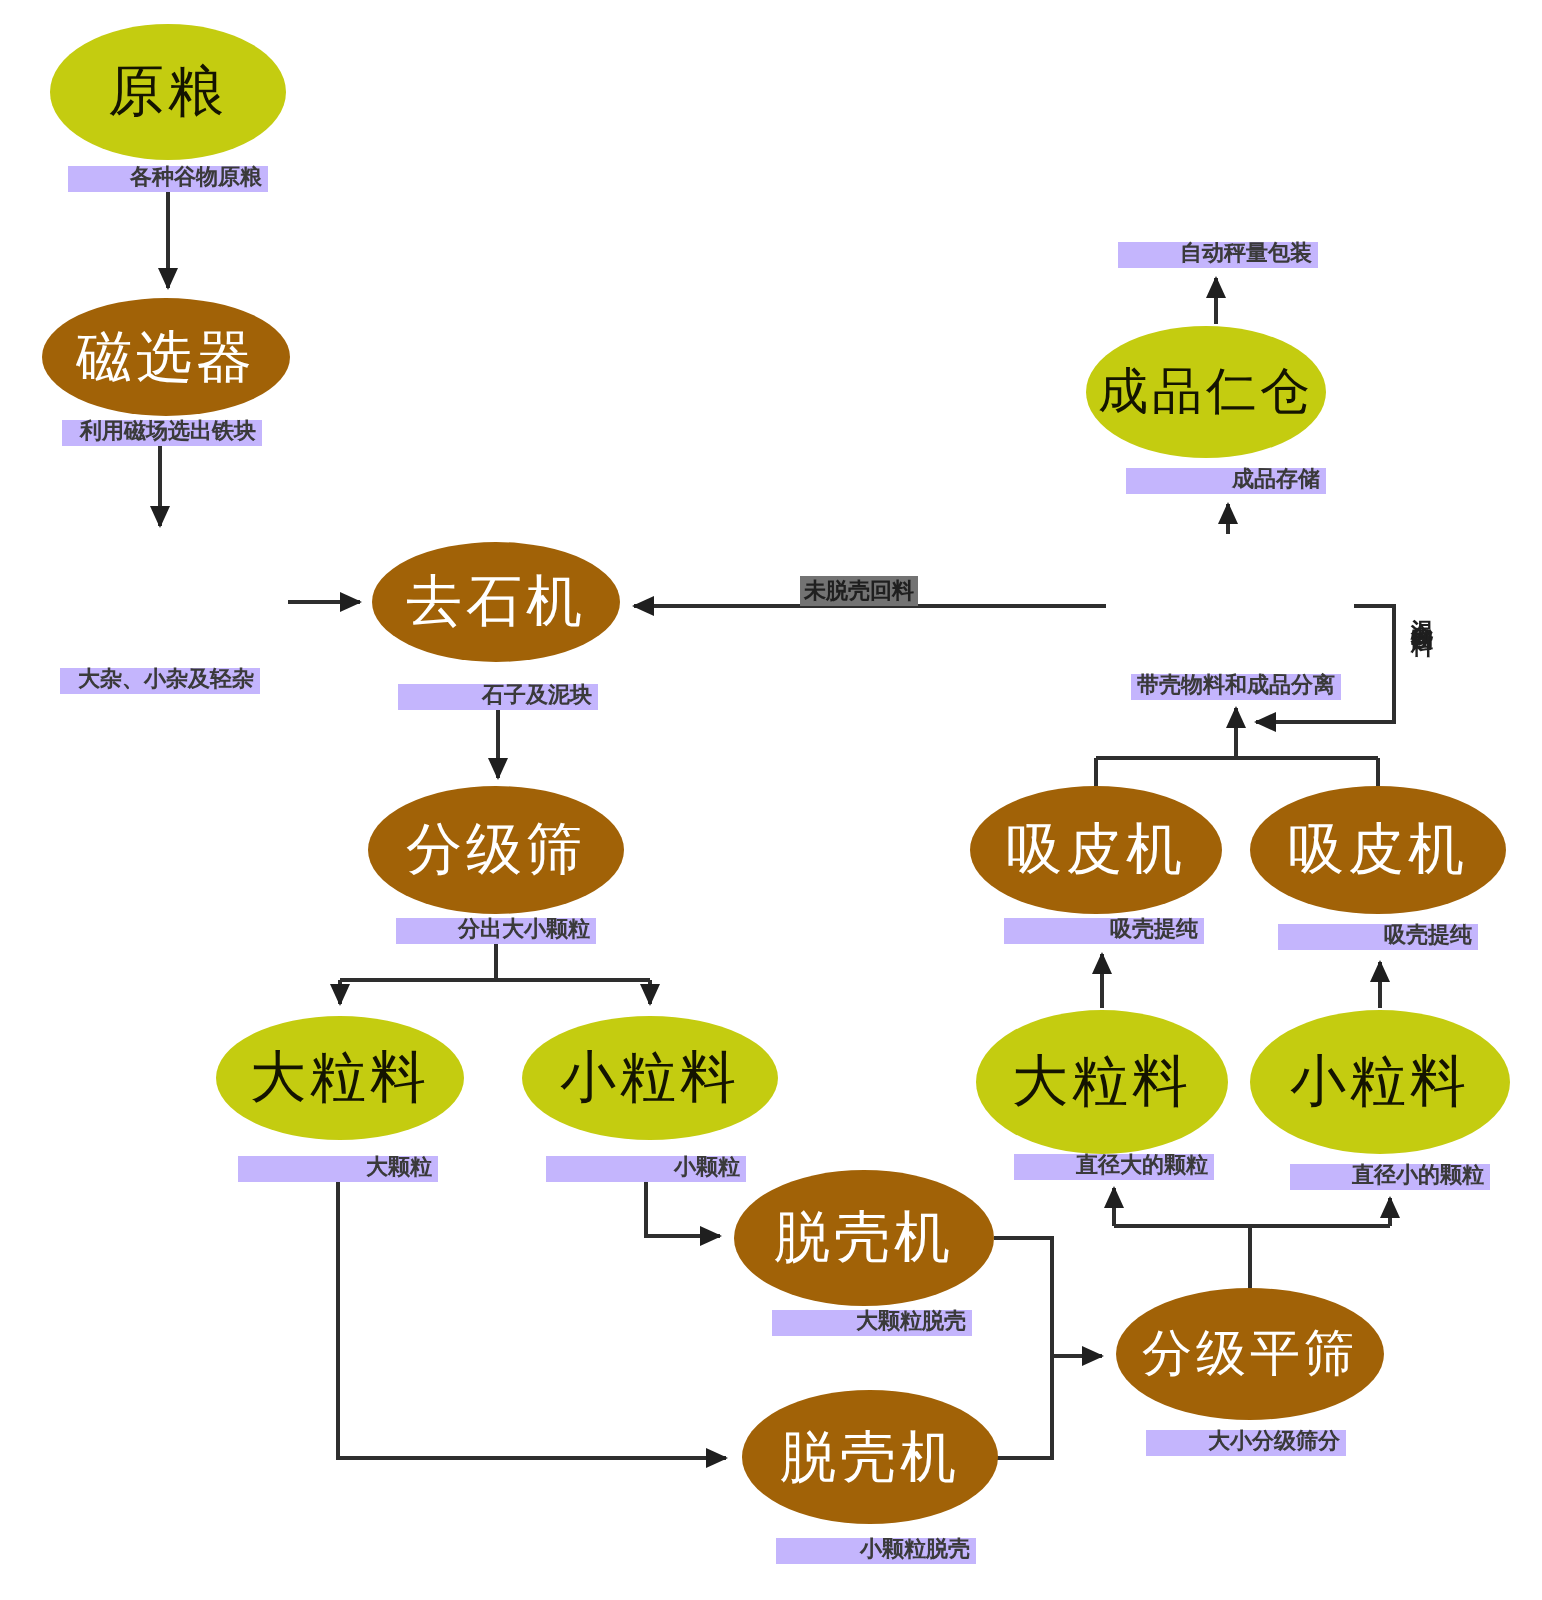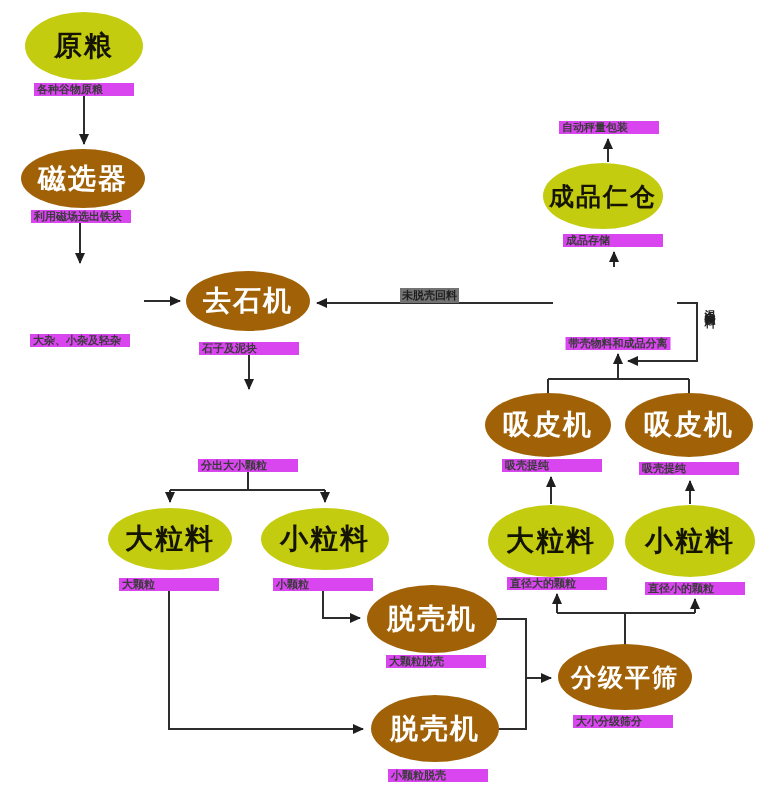--- a/index.html
+++ b/index.html
@@ -4,32 +4,32 @@
 <style>
   html,body{margin:0;padding:0;background:#ffffff;}
   .canvas{
     position:relative;width:771px;height:800px;background:#ffffff;overflow:hidden;
     font-family:"Liberation Sans","DejaVu Sans",sans-serif;
   }
   svg.wires{position:absolute;left:0;top:0;z-index:1;}
   .node{
     position:absolute;z-index:2;border-radius:50%;
     display:flex;align-items:center;justify-content:center;
-    font-weight:bold;letter-spacing:2px;text-align:right;
+    font-weight:normal;letter-spacing:2px;text-align:right;
   }
   .node.machine{background:#a16207;color:#ffffff;}
   .node.material{background:#c4cc10;color:#141400;}
   .node span{font-size:28px;line-height:1;}
   .node.fs26 span{font-size:25px;}
   .node.fs23 span{font-size:23px;}
   .bar{
     position:absolute;z-index:3;transform:translateX(-50%);
     min-width:100px;height:13px;line-height:13px;box-sizing:border-box;padding:0 3px;
-    background:#d946ef;color:#3a3a3a;font-size:11px;font-weight:bold;
-    text-align:left;white-space:nowrap;
+    background:#c4b5fd;color:#3a3a3a;font-size:11px;font-weight:bold;
+    text-align:right;white-space:nowrap;
   }
   .edge-label{
     position:absolute;z-index:3;font-size:11px;font-weight:bold;color:#1f1f1f;
     white-space:nowrap;background:#737373;padding:0 2px;
   }
   .edge-label.vertical{
     writing-mode:vertical-rl;letter-spacing:2px;line-height:13px;background:transparent;
   }
 </style>
 </head>
@@ -84,20 +84,23 @@
   </div>
   <div class="bar" style="left:81px;top:210px">利用磁场选出铁块</div>
 
   <div class="bar" style="left:80px;top:334px">大杂、小杂及轻杂</div>
 
   <div class="node machine" style="left:186px;top:271px;width:124px;height:60px">
     <span>去石机</span>
   </div>
   <div class="bar" style="left:249px;top:342px">石子及泥块</div>
 
+  <div class="node machine" style="left:184px;top:393px;width:128px;height:64px">
+    <span>分级筛</span>
+  </div>
   <div class="bar" style="left:248px;top:459px">分出大小颗粒</div>
 
   <div class="node material" style="left:108px;top:508px;width:124px;height:62px">
     <span>大粒料</span>
   </div>
   <div class="bar" style="left:169px;top:578px">大颗粒</div>
 
   <div class="node material" style="left:261px;top:508px;width:128px;height:62px">
     <span>小粒料</span>
   </div>

